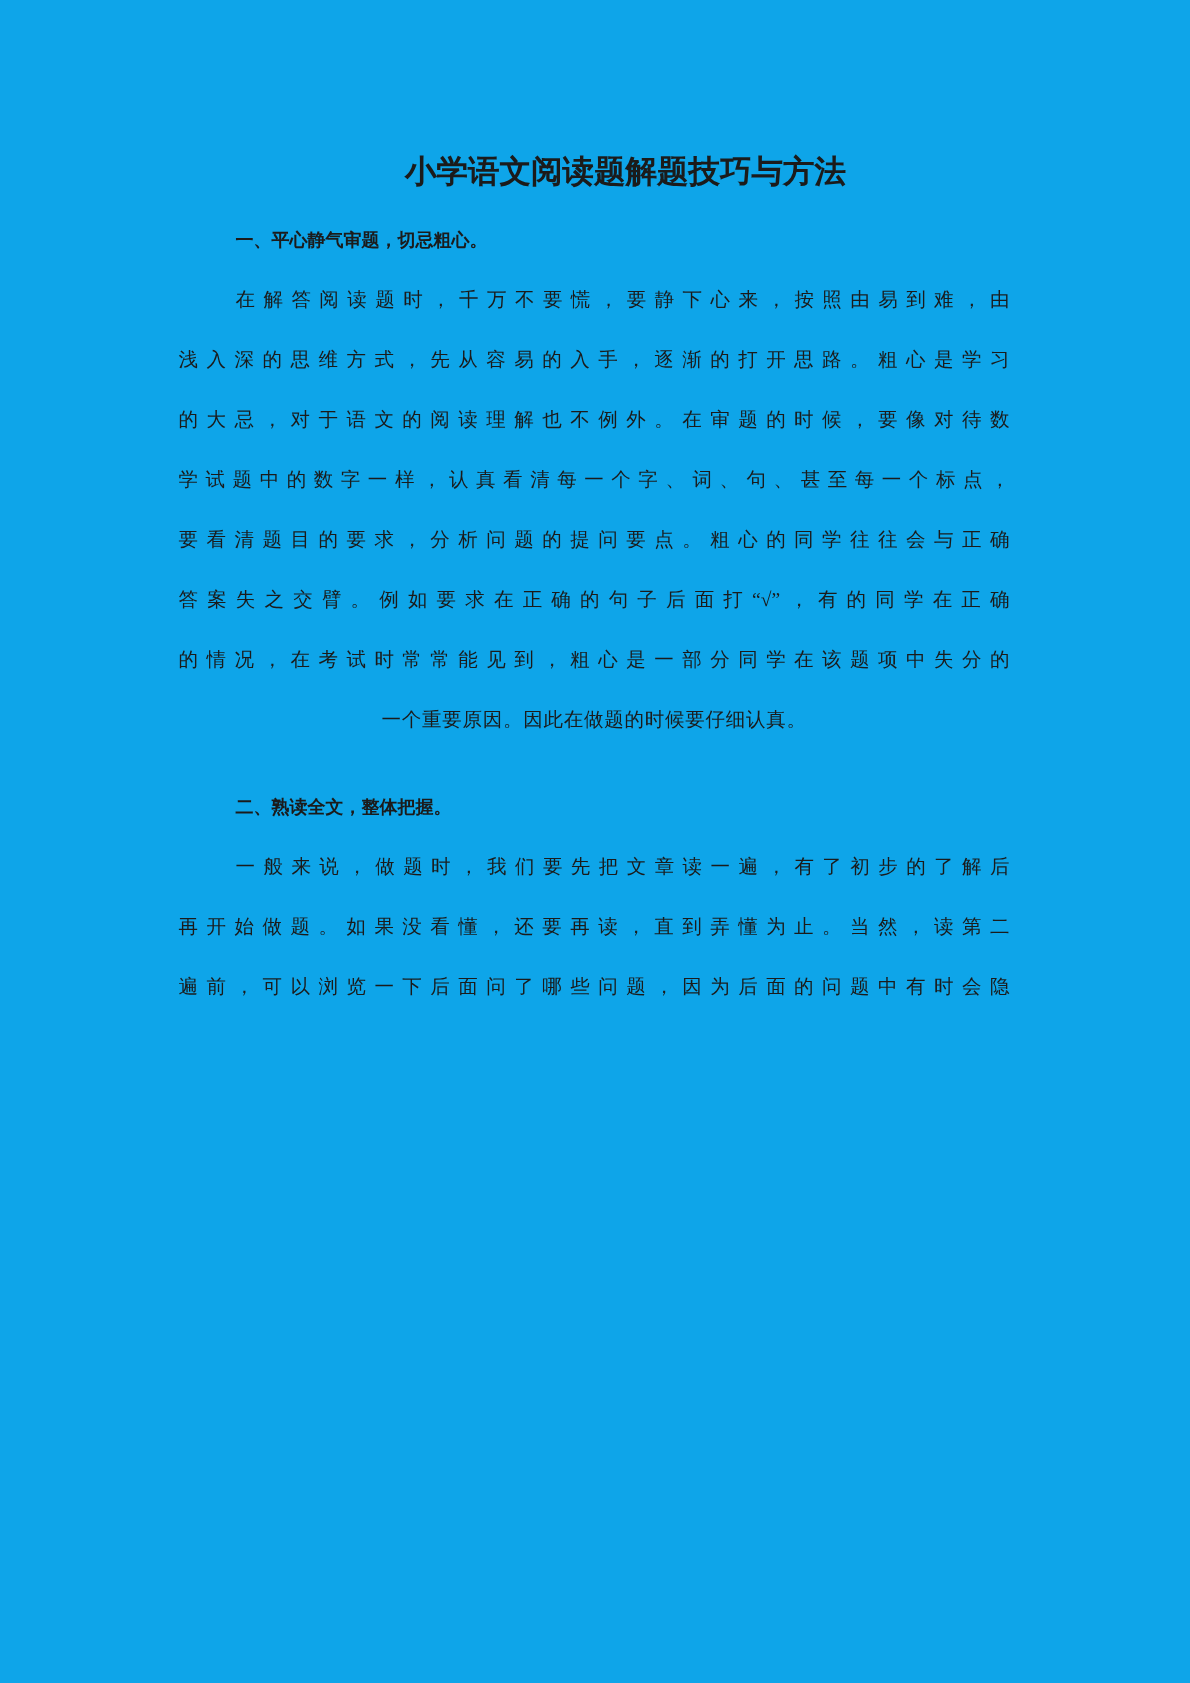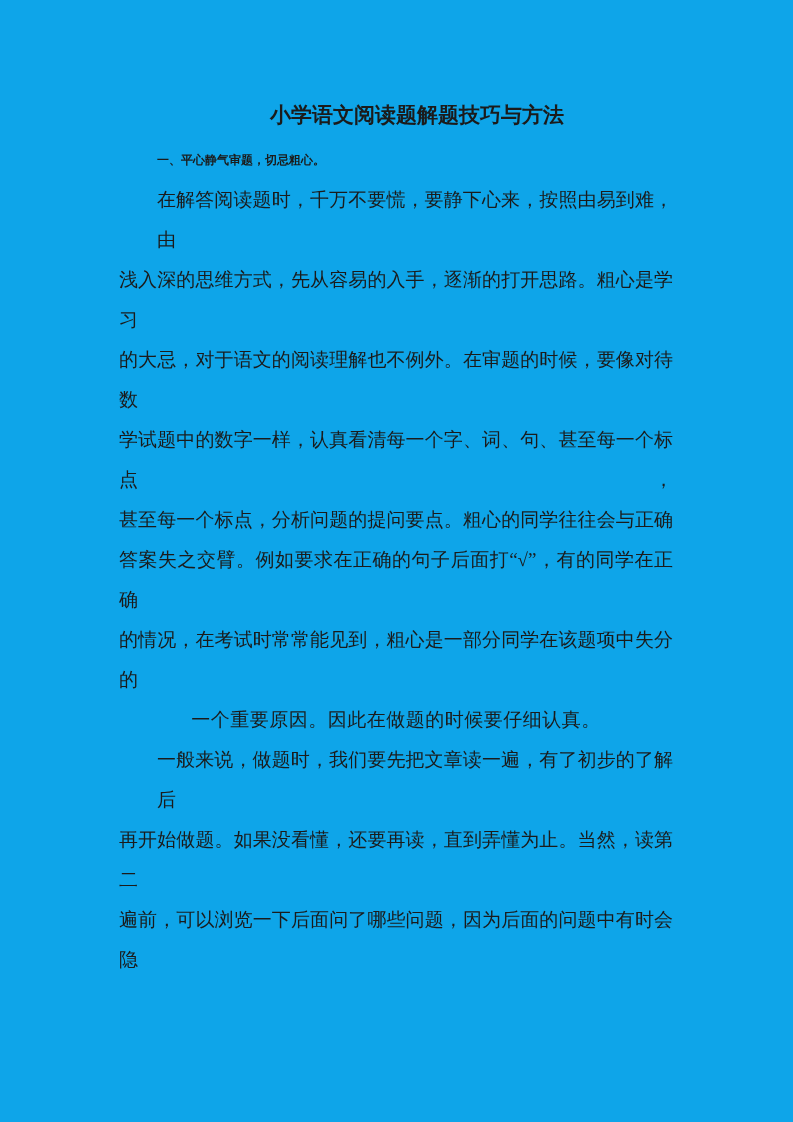--- a/index.html
+++ b/index.html
@@ -36,21 +36,21 @@
     font-weight: bold;
     font-size: 12px;
     line-height: 40px;
     padding-left: 38px; 
     white-space: nowrap;
   }
   .heading.h1 { margin-top: 5px; }
   .heading.h2 { margin-top: 18px; }
   .paragraph { margin: 0; }
   .line {
-    font-size: 19px;
+    font-size: 13px;
     line-height: 40px;
     text-align: justify;
     text-align-last: justify;
     text-justify: inter-character;
   }
   .line.indent { padding-left: 38px; }
   .line.short {
     text-align: center;
     text-align-last: auto;
     letter-spacing: 0.5px;
@@ -64,26 +64,27 @@
 
     <div class="doc-title">小学语文阅读题解题技巧与方法</div>
 
     <div class="heading h1">一、平心静气审题，切忌粗心。</div>
 
     <div class="paragraph">
         <div class="line indent">在解答阅读题时，千万不要慌，要静下心来，按照由易到难，由</div>
         <div class="line">浅入深的思维方式，先从容易的入手，逐渐的打开思路。粗心是学习</div>
         <div class="line">的大忌，对于语文的阅读理解也不例外。在审题的时候，要像对待数</div>
         <div class="line">学试题中的数字一样，认真看清每一个字、词、句、甚至每一个标点，</div>
-        <div class="line">甚至每一个标点，分析问题的提问要点。粗心的同学往往会与正确</div>
+        <div class="line">要看清题目的要求，分析问题的提问要点。粗心的同学往往会与正确</div>
         <div class="line">答案失之交臂。例如要求在正确的句子后面打“√”，有的同学在正确</div>
         <div class="line">的情况，在考试时常常能见到，粗心是一部分同学在该题项中失分的</div>
         <div class="line short">一个重要原因。因此在做题的时候要仔细认真。</div>
       </div>
 
+    <div class="heading h2">二、熟读全文，整体把握。</div>
 
     <div class="paragraph">
         <div class="line indent">一般来说，做题时，我们要先把文章读一遍，有了初步的了解后</div>
         <div class="line">再开始做题。如果没看懂，还要再读，直到弄懂为止。当然，读第二</div>
         <div class="line">遍前，可以浏览一下后面问了哪些问题，因为后面的问题中有时会隐</div>
       </div>
 
   </div>
 </div>
 

